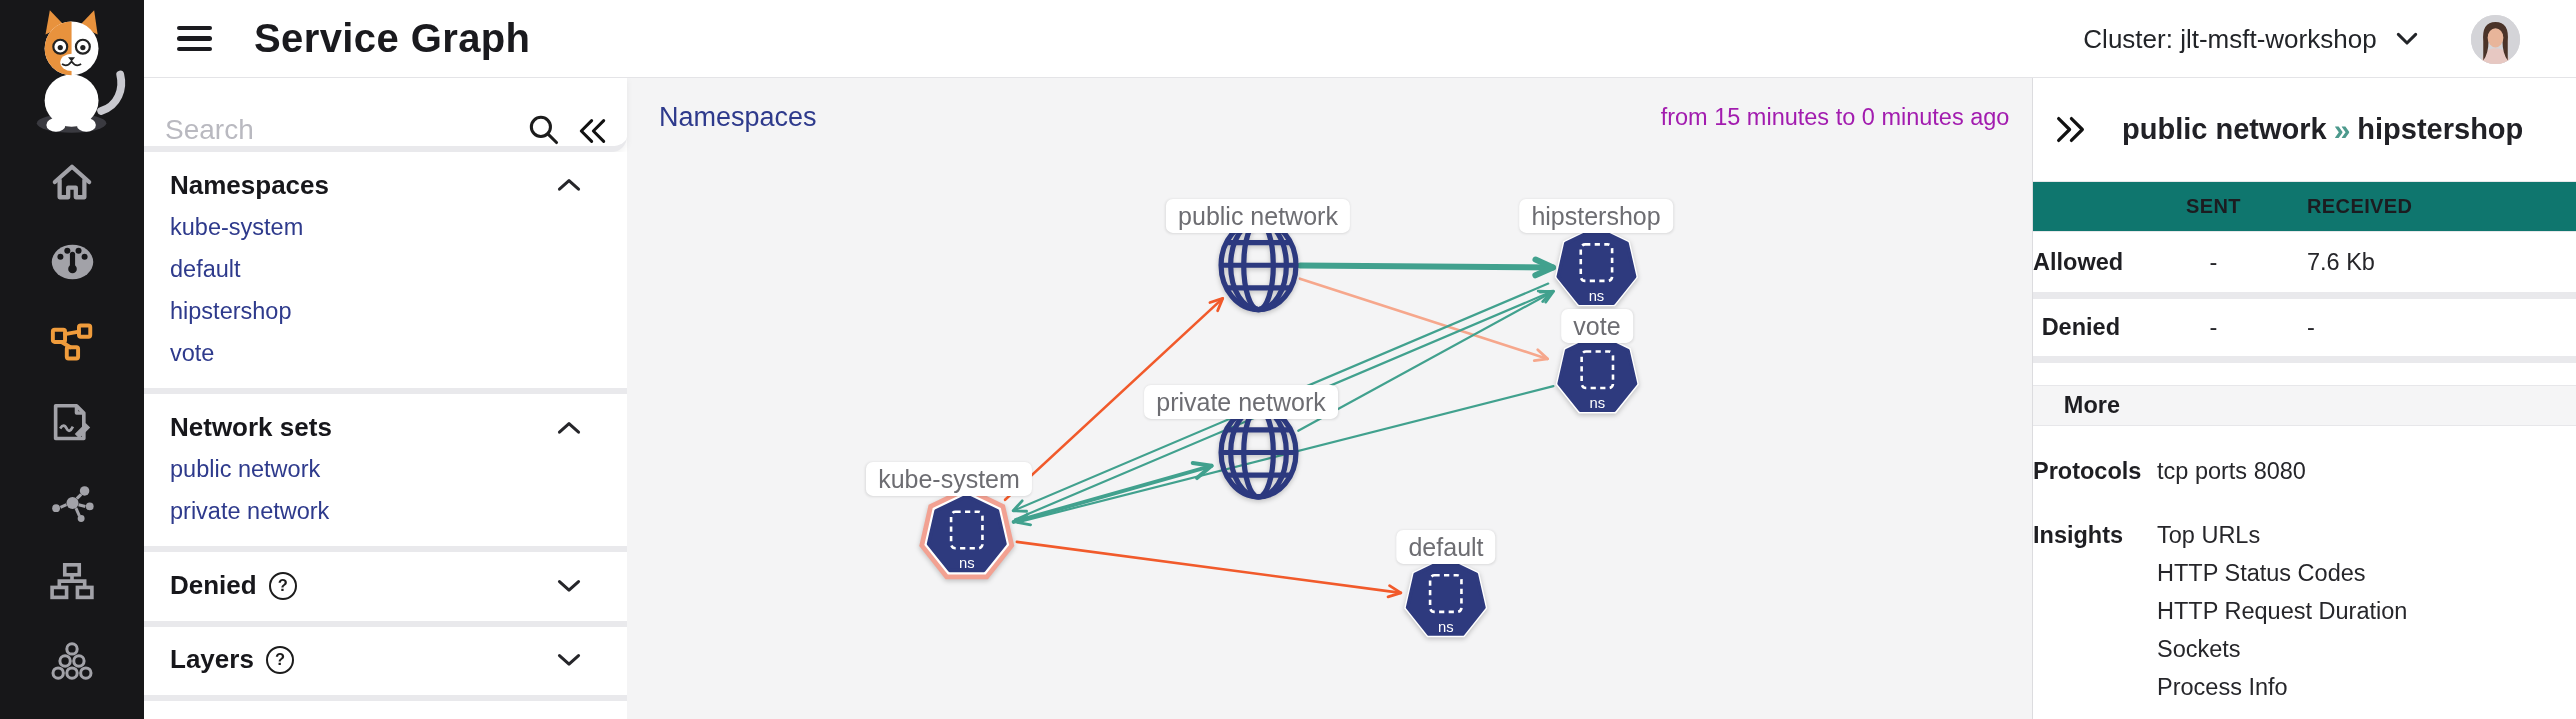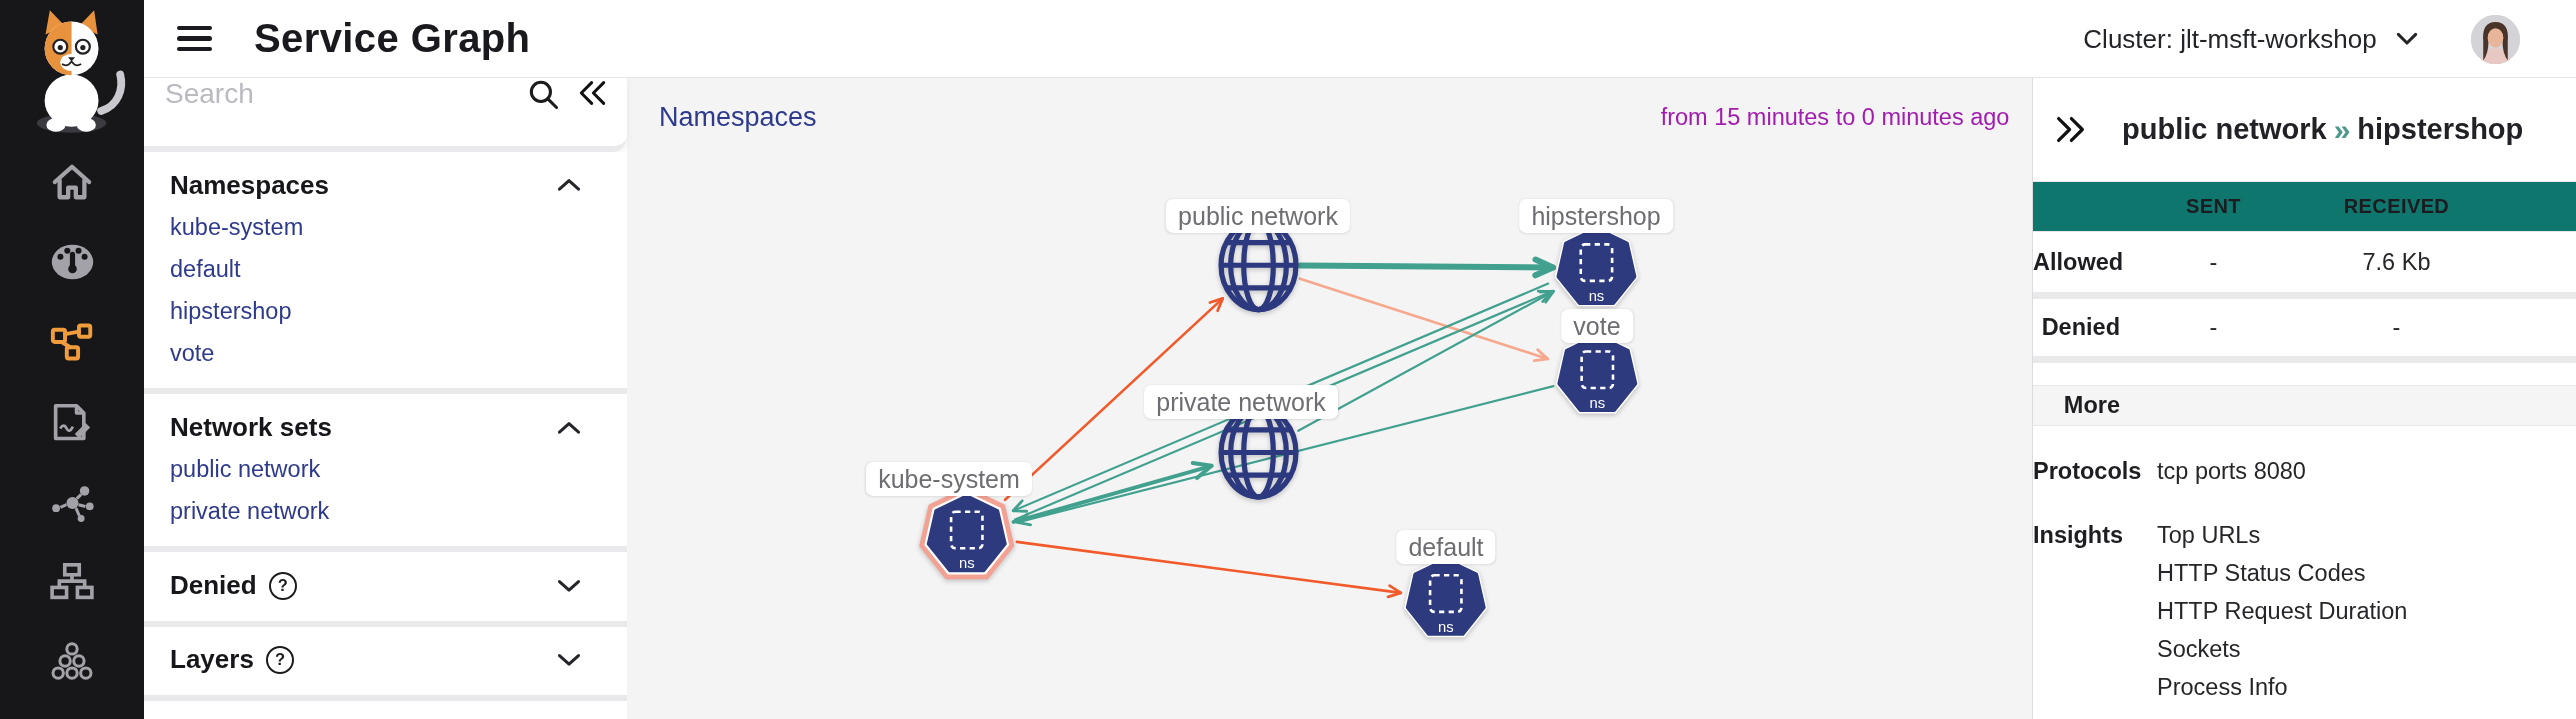--- a/index.html
+++ b/index.html
@@ -23,21 +23,21 @@
 
   
   #rail { position:absolute; left:0; top:78px; width:144px; height:641px; background:#171719; z-index:4;
     display:flex; flex-direction:column; align-items:center; padding-top:84px; }
   .rail-item { width:49px; height:47px; margin-bottom:41px; display:flex; align-items:center; justify-content:center; cursor:pointer; }
   #rail-notch { position:absolute; left:0; top:237px; width:0; height:0;
     border-top:40px solid #2c2c31; border-right:40px solid transparent; }
 
   
   #sidebar { position:absolute; left:144px; top:78px; width:483px; height:641px; background:#fff; z-index:3; }
-  #search-row { height:74px; background:#fff; border-bottom:6.1px solid #e9e9ec; display:flex; align-items:flex-start;
+  #search-row { height:74px; background:#fff; border-bottom:6.1px solid #e9e9ec; display:flex; align-items:flex-end;
     padding:0 19px 0 21px; box-shadow:0 2.6px 7px rgba(0,0,0,0.06); border-radius:0 0 15.7px 0; }
   #search-input { flex:1; border:none; outline:none; font-size:28px; color:#3a3a40;
     font-family:"Liberation Sans", sans-serif; background:transparent; }
   #search-input::placeholder { color:#b9b9c0; }
   .side-card { background:#fff; border-bottom:6.1px solid #e9e9ec; padding:12.2px 0 14px 0; }
   .side-header { display:flex; align-items:center; height:42px; padding:0 45px 0 26px; cursor:pointer; }
   .side-header .lbl { font-size:26px; font-weight:700; color:#17171b; }
   .help-circle { width:28px; height:28px; border:2.2px solid #1c1c1c; border-radius:50%; margin-left:12.2px;
     display:flex; align-items:center; justify-content:center; font-size:16.5px; font-weight:700; color:#1c1c1c; }
   .side-header .chev { margin-left:auto; }
@@ -56,21 +56,21 @@
   
   #details { position:absolute; left:2032px; top:78px; width:544px; height:641px; background:#fff;
     border-left:1.7px solid #dcdcdf; }
   #dp-header { height:103px; display:flex; align-items:center; padding-left:21px; }
   #dp-breadcrumb { margin-left:35px; font-size:29px; font-weight:600; color:#212126; display:flex; align-items:center;}
   #dp-breadcrumb .sep { color:#4d9a8d; padding:0 7px; font-size:30px; font-weight:700; }
   .dp-thead { height:51px; background:#0f766e; border-top:1.7px solid #e7e7ea; border-bottom:1.7px solid #e7e7ea;
     display:flex; align-items:center; }
   .dp-lab { width:87px; text-align:right; font-weight:700; font-size:22.6px; color:#1e1e22; flex-shrink:0;}
   .dp-c1 { width:187px; text-align:center; font-size:23.5px; color:#26262a; }
-  .dp-c2 { width:179px; text-align:center; font-size:23.5px; color:#26262a; }
+  .dp-c2 { width:179px; text-align:left; font-size:23.5px; color:#26262a; }
   .dp-thead .dp-c1, .dp-thead .dp-c2 { font-size:20px; font-weight:700; letter-spacing:0.4px; color:#1c1c20; }
   .dp-row { display:flex; align-items:center; border-bottom:7px solid #e9e9ec; }
   .dp-row .dp-lab { font-size:23.5px; }
   #dp-spacer { height:22px; }
   #dp-more { height:41px; background:#f5f5f6; border-top:1.7px solid #e7e7ea; border-bottom:1.7px solid #e7e7ea;
     display:flex; align-items:center; }
   #dp-more .dp-lab { font-size:23.5px; }
   .dp-kv { display:flex; margin-top:26px; align-items:flex-start; }
   .dp-kv .val { margin-left:37px; font-size:23.5px; color:#26262a; line-height:38px; }
   .dp-kv .dp-lab { font-size:23.5px; line-height:38px; }

